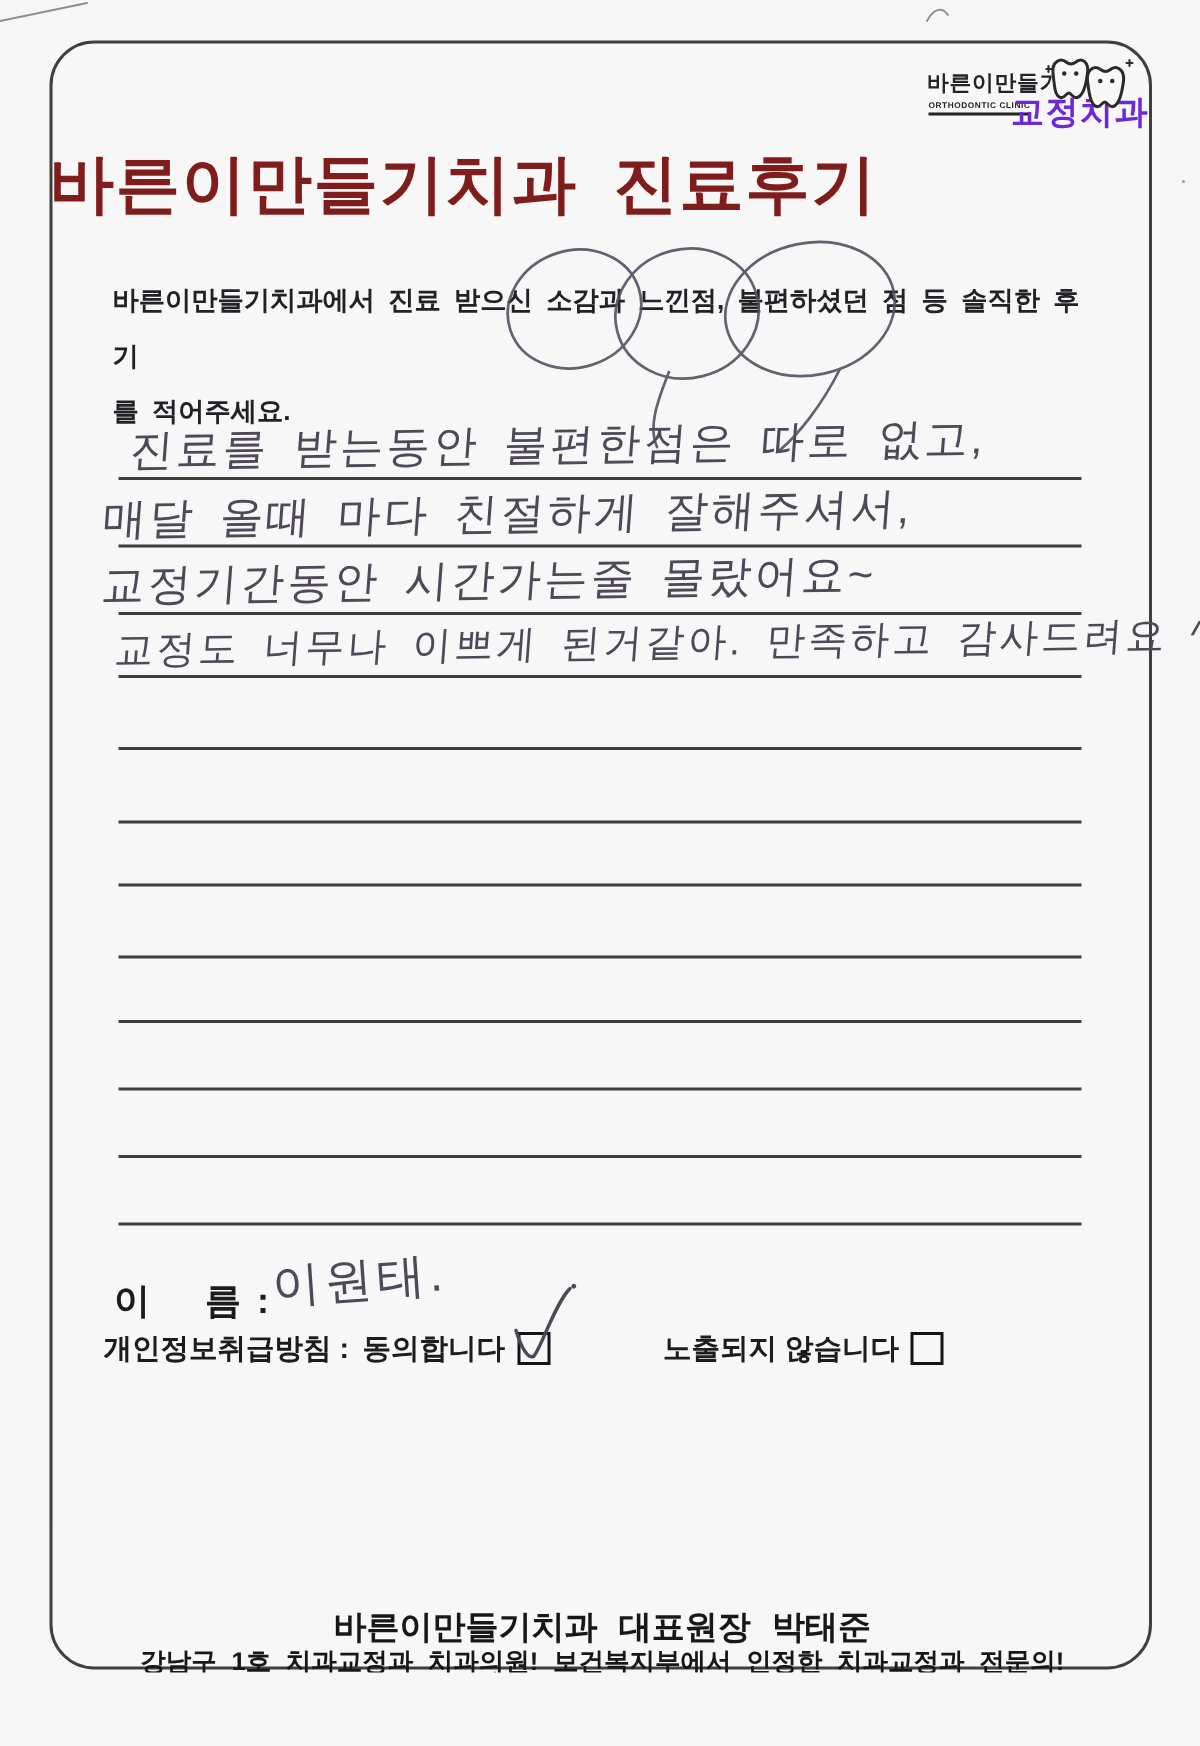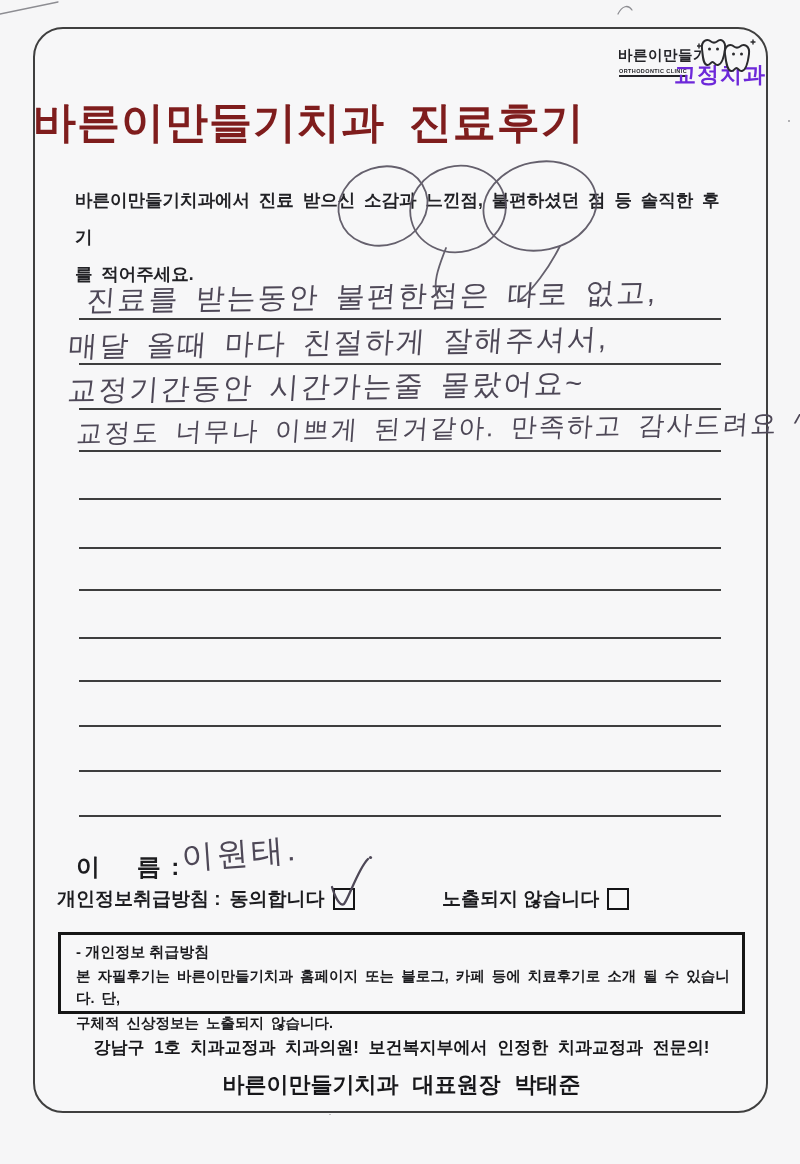--- a/index.html
+++ b/index.html
@@ -17,31 +17,31 @@
   .instruction{position:absolute;left:75px;top:182px;width:660px;font-size:17.5px;font-weight:700;line-height:37px;word-spacing:4px;color:#222226;}
   
   .rline{position:absolute;left:79px;width:642px;height:0;border-top:2px solid #3e3e3e;}
   
   .hand{position:absolute;white-space:nowrap;font-size:29px;color:#4e4857;letter-spacing:2px;word-spacing:6px;transform:skewX(-5deg) rotate(-.8deg);transform-origin:left bottom;}
   .hand.h4{font-size:26px;}
   .hand-name{position:absolute;left:183px;top:836px;font-size:32px;color:#4e4857;letter-spacing:3px;transform:rotate(-4deg);transform-origin:left bottom;white-space:nowrap;}
   
   .name-label{position:absolute;left:76px;top:851px;font-size:24px;font-weight:700;white-space:pre;letter-spacing:2px;color:#1c1c1f;}
   .consent-g1,.consent-g2{position:absolute;top:886px;display:flex;align-items:center;font-size:19px;font-weight:700;color:#1c1c1f;}
-  .consent-g1{left:57px;}
+  .consent-g1{left:69px;}
   .consent-g2{left:442px;}
   .consent-g1 .agree{margin-left:9px;}
   .checkbox{position:relative;width:18px;height:18px;border:2.5px solid #141416;margin-left:8px;box-sizing:content-box;background:transparent;}
   .checkbox .checkmark{position:absolute;left:-8px;bottom:-5px;width:46px;height:58px;overflow:visible;}
   
   .privacy-box{position:absolute;left:58px;top:932px;width:687px;height:82px;border:3px solid #161616;box-sizing:border-box;}
   .pv-title{margin:8px 0 0 15px;font-size:15px;font-weight:700;color:#1b1b1e;}
   .pv-line{margin:3px 0 0 15px;font-size:14.5px;font-weight:700;line-height:22px;word-spacing:3px;color:#1b1b1e;}
   
-  .footer1{position:absolute;left:33px;top:1036px;width:737px;text-align:center;font-size:17px;font-weight:700;word-spacing:5px;color:#17171a;}
+  .footer1{position:absolute;left:33px;top:1096px;width:737px;text-align:center;font-size:17px;font-weight:700;word-spacing:5px;color:#17171a;}
   .footer2{position:absolute;left:33px;top:1070px;width:737px;text-align:center;font-size:22px;font-weight:700;word-spacing:8px;color:#17171a;}
   
   .ink-overlay{position:absolute;left:0;top:0;width:800px;height:1164px;pointer-events:none;}
 </style>
 </head>
 <body>
 
 <div class="page">
 
   <div class="form-border"></div>
@@ -102,25 +102,20 @@
         <path d="M5,32 C8,42 13,52 17,49 C22,43 31,14 41,4" stroke="#4e4857" stroke-width="2.3" fill="none" stroke-linecap="round"></path>
         <circle cx="43.5" cy="2.5" r="1.6" fill="#4e4857"></circle>
       </svg>
     </span>
   </div>
   <div class="consent-g2">
     <span>노출되지 않습니다</span>
     <span class="checkbox"></span>
   </div>
 
-  <div class="privacy-box">
-    <div class="pv-title">- 개인정보 취급방침</div>
-    <div class="pv-line">본 자필후기는 바른이만들기치과 홈페이지 또는 블로그, 카페 등에 치료후기로 소개 될 수 있습니다. 단,</div>
-    <div class="pv-line">구체적 신상정보는 노출되지 않습니다.</div>
-  </div>
 
   <div class="footer1">강남구 1호 치과교정과 치과의원! 보건복지부에서 인정한 치과교정과 전문의!</div>
   <div class="footer2">바른이만들기치과 대표원장 박태준</div>
 
   <svg class="ink-overlay" viewBox="0 0 800 1164">
     <g stroke="#56505e" stroke-width="1.8" fill="none" opacity=".9" stroke-linecap="round">
       <ellipse cx="383" cy="206" rx="45" ry="39" transform="rotate(-18 383 206)"></ellipse>
       <ellipse cx="458" cy="209" rx="48" ry="43" transform="rotate(-14 458 209)"></ellipse>
       <ellipse cx="540" cy="206" rx="57" ry="44" transform="rotate(-12 540 206)"></ellipse>
       <path d="M446,248 C438,268 432,285 438,298"></path>

